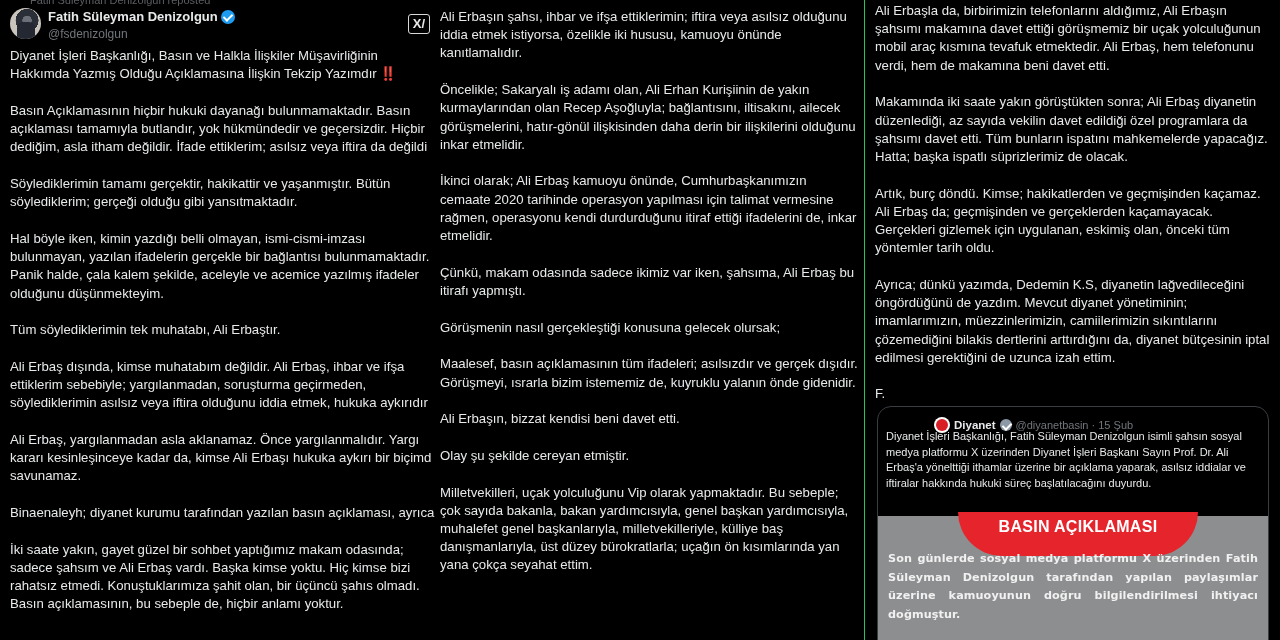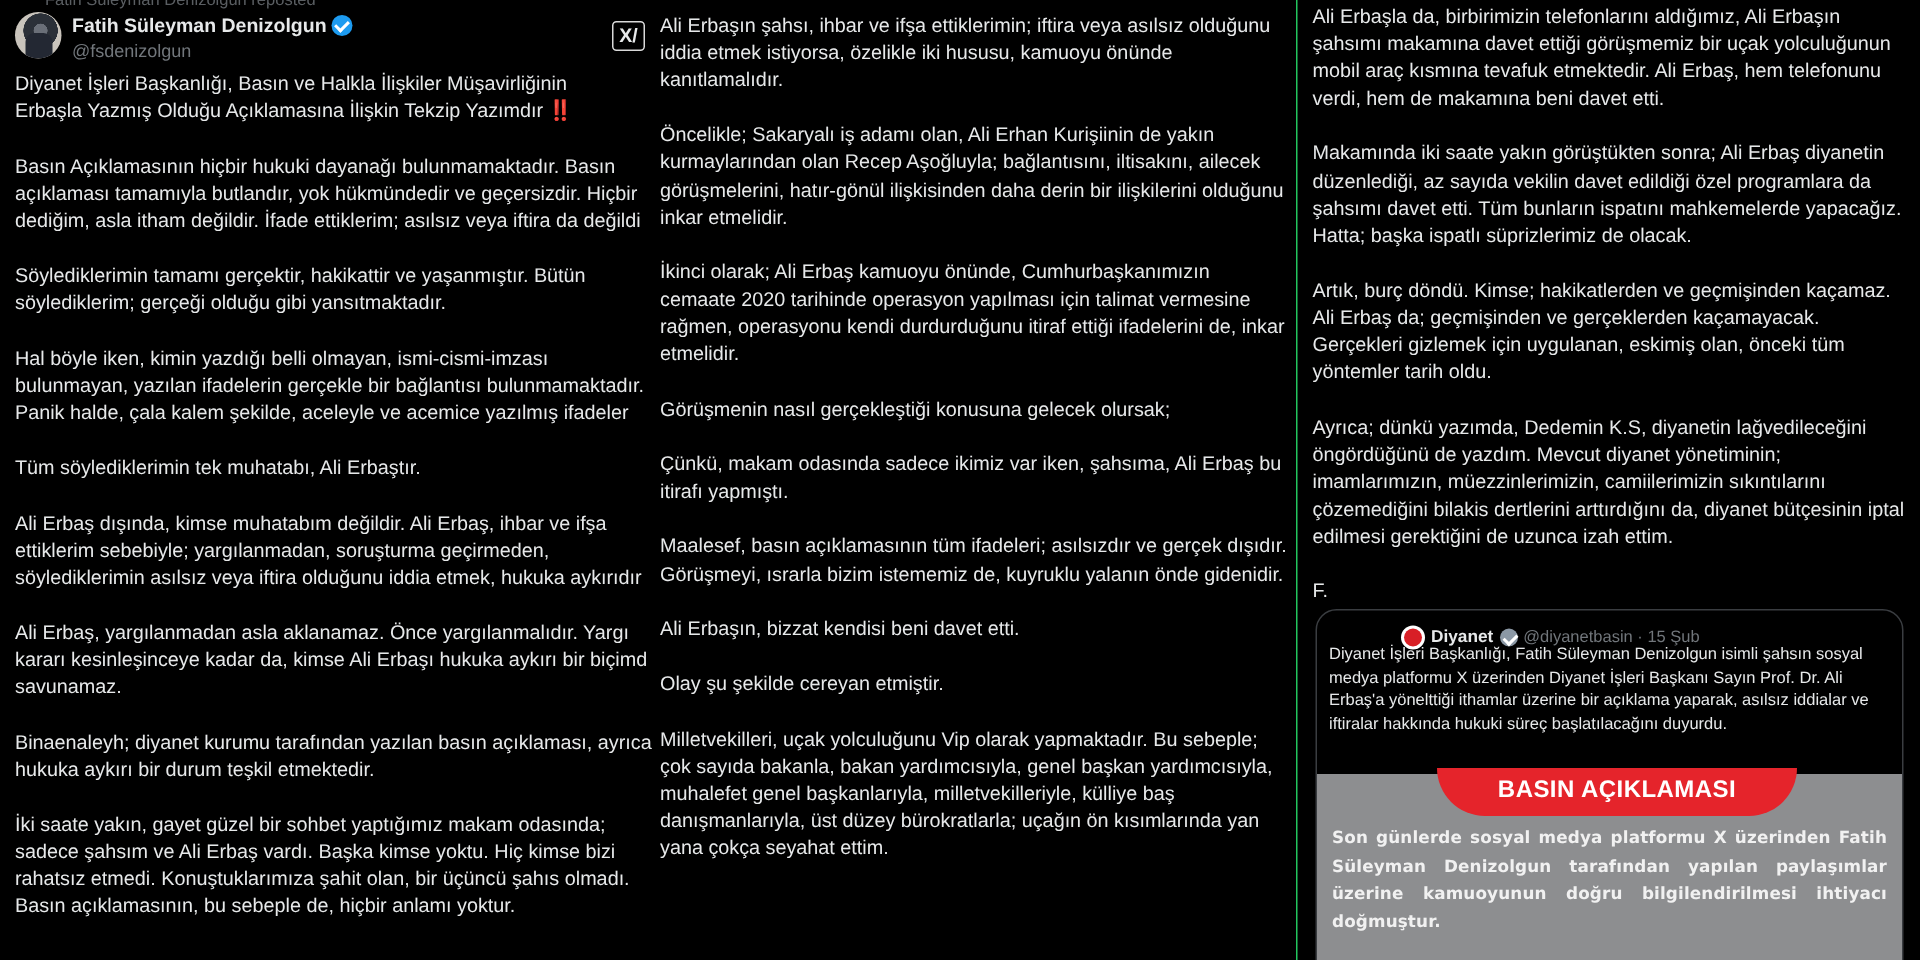--- a/index.html
+++ b/index.html
@@ -76,21 +76,21 @@
     .quote-handle { color: #71767b; }
     .quote-text {
       position: absolute; left: 8px; top: 22px; right: 8px;
       font-size: 11px; line-height: 15.7px; color: #e7e9ea;
     }
     .press-image {
       position: absolute; left: 0; top: 109px; width: 100%; height: 160px;
       background: #8d8e90;
     }
     .press-banner {
-      position: absolute; left: 80px; top: -4px; width: 240px; height: 32px;
+      position: absolute; left: 80px; top: -4px; width: 240px; height: 44px;
       background: #e5242b; border-radius: 0 0 60px 60px;
       color: #fff; font-weight: bold; font-size: 16px; text-align: center; line-height: 30px;
       letter-spacing: .3px;
     }
     .press-body {
       position: absolute; left: 10px; right: 10px; top: 34px;
       font-size: 11.2px; line-height: 18.6px; color: #f1f1f1; text-align: justify;
       font-family: "DejaVu Sans", sans-serif; font-weight: bold; letter-spacing: .1px;
     }
     .press-body p { margin-bottom: 18px; }
@@ -112,69 +112,69 @@
         <span class="verified-icon"></span>
       </div>
       <div class="author-handle">@fsdenizolgun</div>
       <div class="grok-button">X/</div>
 
     </div>
 
     <div class="body-text">
       <div class="para">
         <div>Diyanet İşleri Başkanlığı, Basın ve Halkla İlişkiler Müşavirliğinin</div>
-        <div><span>Erbaşla Yazmış Olduğu Açıklamasına İlişkin Tekzip Yazımdır</span> <span class="bang">‼️</span></div>
+        <div><span>Hakkımda Yazmış Olduğu Açıklamasına İlişkin Tekzip Yazımdır</span> <span class="bang">‼️</span></div>
       </div>
       <div class="para">
         <div>Basın Açıklamasının hiçbir hukuki dayanağı bulunmamaktadır. Basın</div>
         <div>açıklaması tamamıyla butlandır, yok hükmündedir ve geçersizdir. Hiçbir</div>
         <div>dediğim, asla itham değildir. İfade ettiklerim; asılsız veya iftira da değildi</div>
       </div>
       <div class="para">
         <div>Söylediklerimin tamamı gerçektir, hakikattir ve yaşanmıştır. Bütün</div>
         <div>söylediklerim; gerçeği olduğu gibi yansıtmaktadır.</div>
       </div>
       <div class="para">
         <div>Hal böyle iken, kimin yazdığı belli olmayan, ismi-cismi-imzası</div>
         <div>bulunmayan, yazılan ifadelerin gerçekle bir bağlantısı bulunmamaktadır.</div>
         <div>Panik halde, çala kalem şekilde, aceleyle ve acemice yazılmış ifadeler</div>
+        <div>olduğunu düşünmekteyim.</div>
       </div>
       <div class="para">
         <div>Tüm söylediklerimin tek muhatabı, Ali Erbaştır.</div>
       </div>
       <div class="para">
         <div>Ali Erbaş dışında, kimse muhatabım değildir. Ali Erbaş, ihbar ve ifşa</div>
         <div>ettiklerim sebebiyle; yargılanmadan, soruşturma geçirmeden,</div>
         <div>söylediklerimin asılsız veya iftira olduğunu iddia etmek, hukuka aykırıdır</div>
       </div>
       <div class="para">
         <div>Ali Erbaş, yargılanmadan asla aklanamaz. Önce yargılanmalıdır. Yargı</div>
         <div>kararı kesinleşinceye kadar da, kimse Ali Erbaşı hukuka aykırı bir biçimd</div>
         <div>savunamaz.</div>
       </div>
       <div class="para">
         <div>Binaenaleyh; diyanet kurumu tarafından yazılan basın açıklaması, ayrıca</div>
-        <div>hukuka aykırı bir durum teşkil etmektedir.</div>
       </div>
       <div class="para">
         <div>İki saate yakın, gayet güzel bir sohbet yaptığımız makam odasında;</div>
         <div>sadece şahsım ve Ali Erbaş vardı. Başka kimse yoktu. Hiç kimse bizi</div>
         <div>rahatsız etmedi. Konuştuklarımıza şahit olan, bir üçüncü şahıs olmadı.</div>
         <div>Basın açıklamasının, bu sebeple de, hiçbir anlamı yoktur.</div>
       </div>
     </div>
   </div>
 
   <div class="col col-2">
     <div class="body-text">
       <p class="para">Ali Erbaşın şahsı, ihbar ve ifşa ettiklerimin; iftira veya asılsız olduğunu iddia etmek istiyorsa, özelikle iki hususu, kamuoyu önünde kanıtlamalıdır.</p>
       <p class="para">Öncelikle; Sakaryalı iş adamı olan, Ali Erhan Kurişiinin de yakın kurmaylarından olan Recep Aşoğluyla; bağlantısını, iltisakını, ailecek görüşmelerini, hatır-gönül ilişkisinden daha derin bir ilişkilerini olduğunu inkar etmelidir.</p>
       <p class="para">İkinci olarak; Ali Erbaş kamuoyu önünde, Cumhurbaşkanımızın cemaate 2020 tarihinde operasyon yapılması için talimat vermesine rağmen, operasyonu kendi durdurduğunu itiraf ettiği ifadelerini de, inkar etmelidir.</p>
+      <p class="para">Çünkü, makam odasında sadece ikimiz var iken, şahsıma, Ali Erbaş bu itirafı yapmıştı.</p>
       <p class="para">Görüşmenin nasıl gerçekleştiği konusuna gelecek olursak;</p>
-      <p class="para">Çünkü, makam odasında sadece ikimiz var iken, şahsıma, Ali Erbaş bu itirafı yapmıştı.</p>
       <p class="para">Maalesef, basın açıklamasının tüm ifadeleri; asılsızdır ve gerçek dışıdır. Görüşmeyi, ısrarla bizim istememiz de, kuyruklu yalanın önde gidenidir.</p>
       <p class="para">Ali Erbaşın, bizzat kendisi beni davet etti.</p>
       <p class="para">Olay şu şekilde cereyan etmiştir.</p>
       <p class="para">Milletvekilleri, uçak yolculuğunu Vip olarak yapmaktadır. Bu sebeple; çok sayıda bakanla, bakan yardımcısıyla, genel başkan yardımcısıyla, muhalefet genel başkanlarıyla, milletvekilleriyle, külliye baş danışmanlarıyla, üst düzey bürokratlarla; uçağın ön kısımlarında yan yana çokça seyahat ettim.</p>
     </div>
   </div>
 
   <div class="col col-3">
     <div class="body-text">
       <p class="para">Ali Erbaşla da, birbirimizin telefonlarını aldığımız, Ali Erbaşın şahsımı makamına davet ettiği görüşmemiz bir uçak yolculuğunun mobil araç kısmına tevafuk etmektedir. Ali Erbaş, hem telefonunu verdi, hem de makamına beni davet etti.</p>

